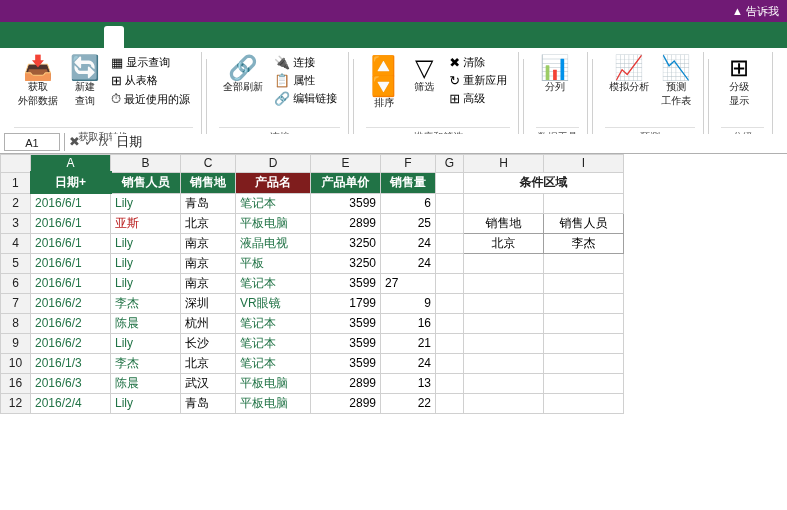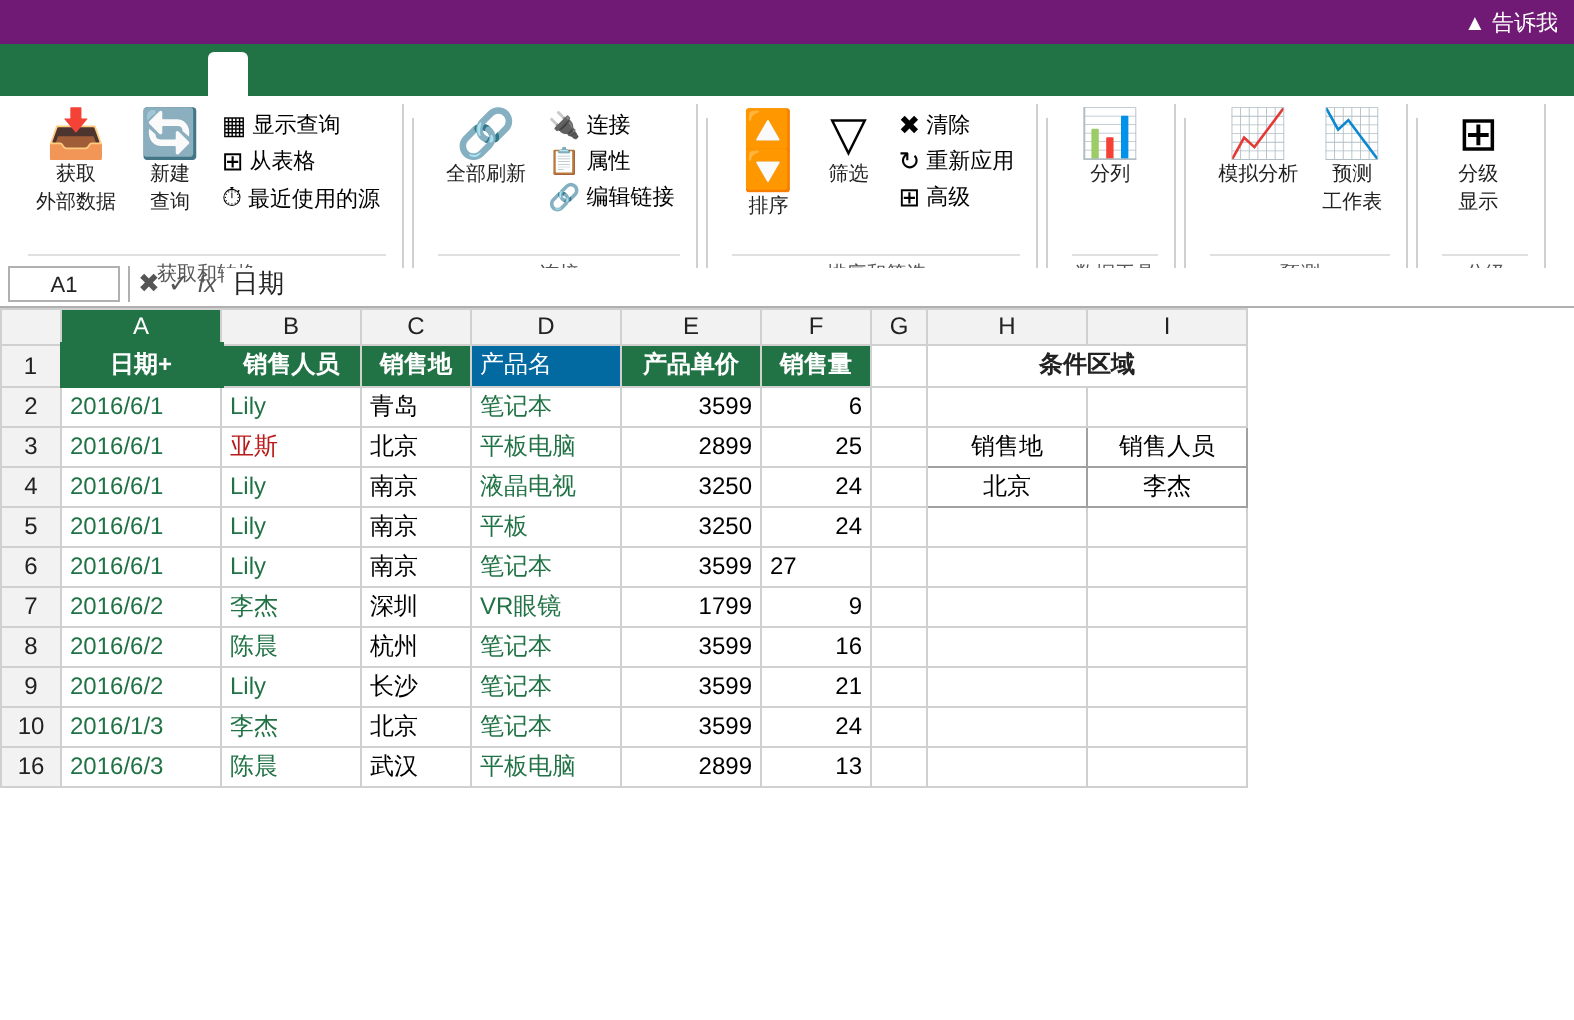--- a/index.html
+++ b/index.html
@@ -245,21 +245,21 @@
           <th>H</th>
           <th>I</th>
         </tr>
       </thead>
       <tbody id="sheet-body">
       <tr>
             <td class="row-num">1</td>
             <td style="background: rgb(33, 115, 70); color: rgb(255, 255, 255); font-weight: bold; text-align: center; border: 2px solid rgb(33, 115, 70);">日期+</td>
             <td style="background: rgb(33, 115, 70); color: rgb(255, 255, 255); font-weight: bold; text-align: center;">销售人员</td>
             <td style="background: rgb(33, 115, 70); color: rgb(255, 255, 255); font-weight: bold; text-align: center;">销售地</td>
-            <td style="background: #0369a1; color: rgb(255, 255, 255); font-weight: normal; ">产品名</td>
+            <td style="background: #7f1d1d; color: rgb(255, 255, 255); font-weight: bold; text-align: center;">产品名</td>
             <td style="background: rgb(33, 115, 70); color: rgb(255, 255, 255); font-weight: bold; text-align: center;">产品单价</td>
             <td style="background: rgb(33, 115, 70); color: rgb(255, 255, 255); font-weight: bold; text-align: center;">销售量</td>
             <td></td>
             <td colspan="2" style="text-align: center; font-weight: bold; color: rgb(34, 34, 34);">条件区域</td>
           </tr>
           <tr>
             <td class="row-num">2</td>
             <td style="color: rgb(33, 115, 70); text-align: left;">2016/6/1</td>
             <td style="color: rgb(33, 115, 70); text-align: left;">Lily</td>
             <td style="color: rgb(0, 0, 0); text-align: left;">青岛</td>
@@ -371,16 +371,28 @@
             <td style="color: rgb(33, 115, 70); text-align: left;">2016/6/3</td>
             <td style="color: rgb(33, 115, 70); text-align: left;">陈晨</td>
             <td style="color: rgb(0, 0, 0); text-align: left;">武汉</td>
             <td style="color: rgb(33, 115, 70); text-align: left;">平板电脑</td>
             <td style="color: rgb(0, 0, 0); text-align: right;">2899</td>
             <td style="color: rgb(0, 0, 0); text-align: right;">13</td>
             <td style="color: rgb(0, 0, 0); text-align: left;"></td>
             <td style="text-align: center;"></td>
             <td style="text-align: center;"></td>
           </tr>
+          <tr>
+            <td class="row-num">12</td>
+            <td style="color: rgb(33, 115, 70); text-align: left;">2016/2/4</td>
+            <td style="color: rgb(33, 115, 70); text-align: left;">Lily</td>
+            <td style="color: rgb(0, 0, 0); text-align: left;">青岛</td>
+            <td style="color: rgb(33, 115, 70); text-align: left;">平板电脑</td>
+            <td style="color: rgb(0, 0, 0); text-align: right;">2899</td>
+            <td style="color: rgb(0, 0, 0); text-align: right;">22</td>
+            <td style="color: rgb(0, 0, 0); text-align: left;"></td>
+            <td style="text-align: center;"></td>
+            <td style="text-align: center;"></td>
+          </tr>
         </tbody>
     </table>
   </div>
 </div>
 
 </body></html>

